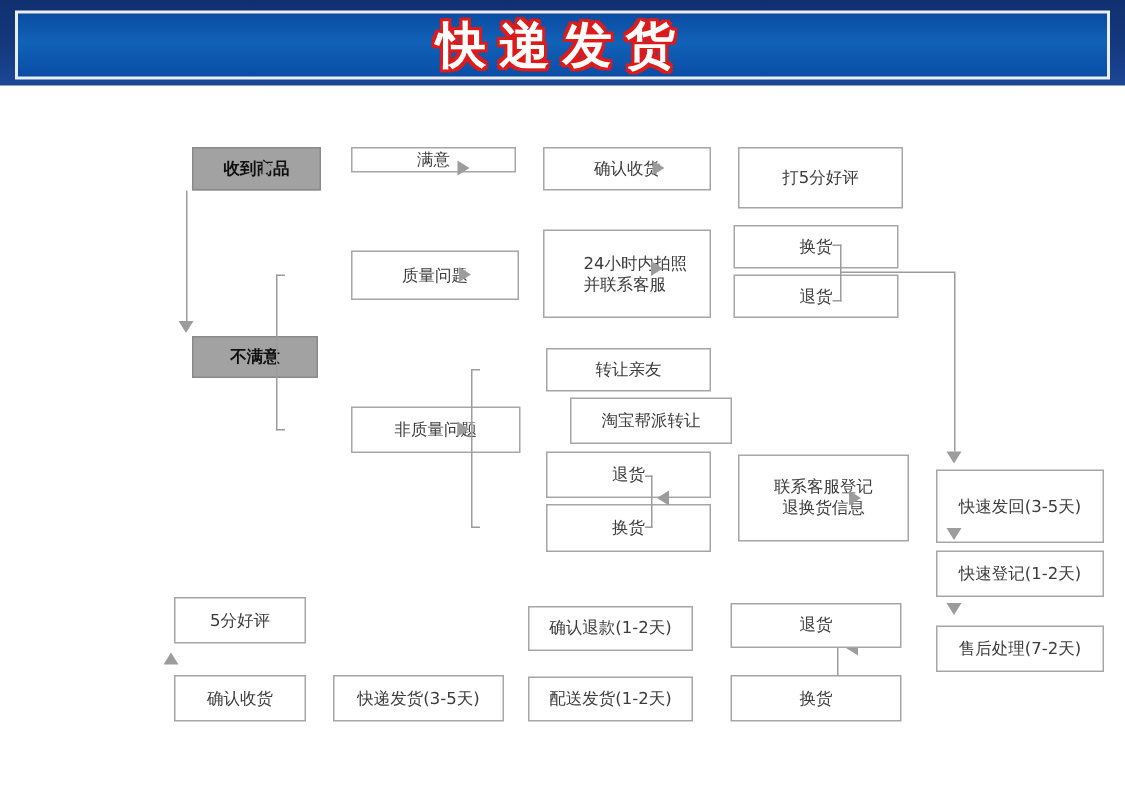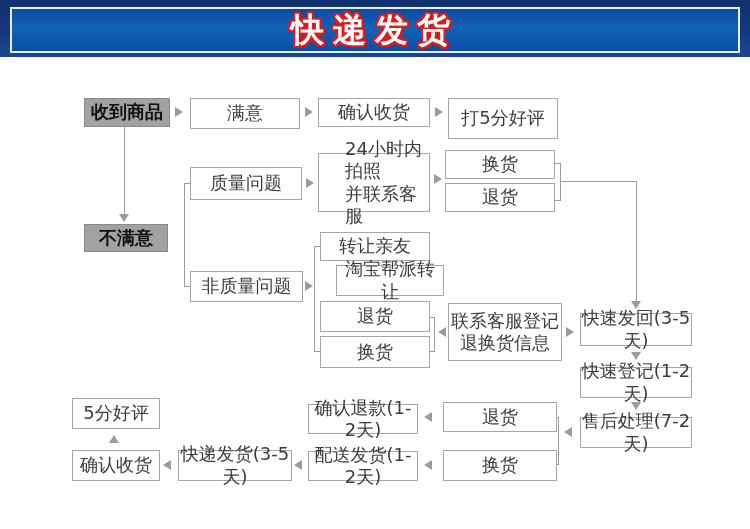--- a/index.html
+++ b/index.html
@@ -25,21 +25,21 @@
       -2px -2px 0 #dd1b1b, 2px -2px 0 #dd1b1b,
       -2px  2px 0 #dd1b1b, 2px  2px 0 #dd1b1b,
       -2px  0   0 #dd1b1b, 2px  0   0 #dd1b1b,
        0   -2px 0 #dd1b1b, 0    2px 0 #dd1b1b;
   }
   
   .box{
     position:absolute;box-sizing:border-box;
     background:#ffffff;border:1px solid #a6a6a6;
     display:flex;align-items:center;justify-content:center;
-    font-size:18px;color:#3c3c3c;line-height:1.25;text-align:center;
+    font-size:11px;color:#3c3c3c;line-height:1.25;text-align:center;margin-left:44px;
   }
   .box.gray{
     background:#a2a2a2;border:1px solid #8a8a8a;
     color:#101010;font-weight:bold;
   }
   .box.two{flex-direction:column;}
   .box.left-align{align-items:flex-start;justify-content:center;padding-left:26px;text-align:left;}
   .hline,.vline{position:absolute;background:#9c9c9c;}
   .hline{height:1px;}
   .vline{width:1px;}
@@ -53,21 +53,21 @@
 <body>
 
 <div class="hdr">
   <div class="hdr-panel">
     <div class="hdr-title">快递发货</div>
   </div>
 </div>
 
 <div class="box gray" style="left:84px;top:98px;width:86px;height:29px;">收到商品</div>
 <div class="arr r" style="left:175px;top:107px;"></div>
-<div class="box" style="left:190px;top:98px;width:110px;height:31px;">满意</div>
+<div class="box" style="left:190px;top:98px;width:110px;height:17px;">满意</div>
 <div class="arr r" style="left:305px;top:107px;"></div>
 <div class="box" style="left:318px;top:98px;width:112px;height:29px;">确认收货</div>
 <div class="arr r" style="left:435px;top:107px;"></div>
 <div class="box" style="left:448px;top:98px;width:110px;height:41px;">打5分好评</div>
 
 <div class="vline" style="left:124px;top:127px;height:88px;"></div>
 <div class="arr d" style="left:119px;top:214px;"></div>
 <div class="box gray" style="left:84px;top:224px;width:84px;height:28px;">不满意</div>
 
 <div class="hline" style="left:184px;top:183px;width:6px;"></div>
@@ -107,21 +107,21 @@
 <div class="vline" style="left:434px;top:317px;height:35px;"></div>
 <div class="hline" style="left:430px;top:351px;width:5px;"></div>
 <div class="arr l" style="left:438px;top:327px;"></div>
 
 <div class="box two" style="left:448px;top:303px;width:114px;height:58px;">
   <span>联系客服登记</span>
   <span>退换货信息</span>
 </div>
 <div class="arr r" style="left:566px;top:327px;"></div>
 
-<div class="box" style="left:580px;top:313px;width:112px;height:33px;">快速发回(3-5天)</div>
+<div class="box" style="left:580px;top:313px;width:112px;height:49px;">快速发回(3-5天)</div>
 <div class="arr d" style="left:631px;top:352px;"></div>
 <div class="box" style="left:580px;top:367px;width:112px;height:31px;">快速登记(1-2天)</div>
 <div class="arr d" style="left:631px;top:402px;"></div>
 <div class="box" style="left:580px;top:417px;width:112px;height:31px;">售后处理(7-2天)</div>
 <div class="arr l" style="left:564px;top:427px;"></div>
 
 <div class="hline" style="left:553px;top:417px;width:6px;"></div>
 <div class="vline" style="left:558px;top:417px;height:48px;"></div>
 <div class="hline" style="left:553px;top:464px;width:6px;"></div>
 

